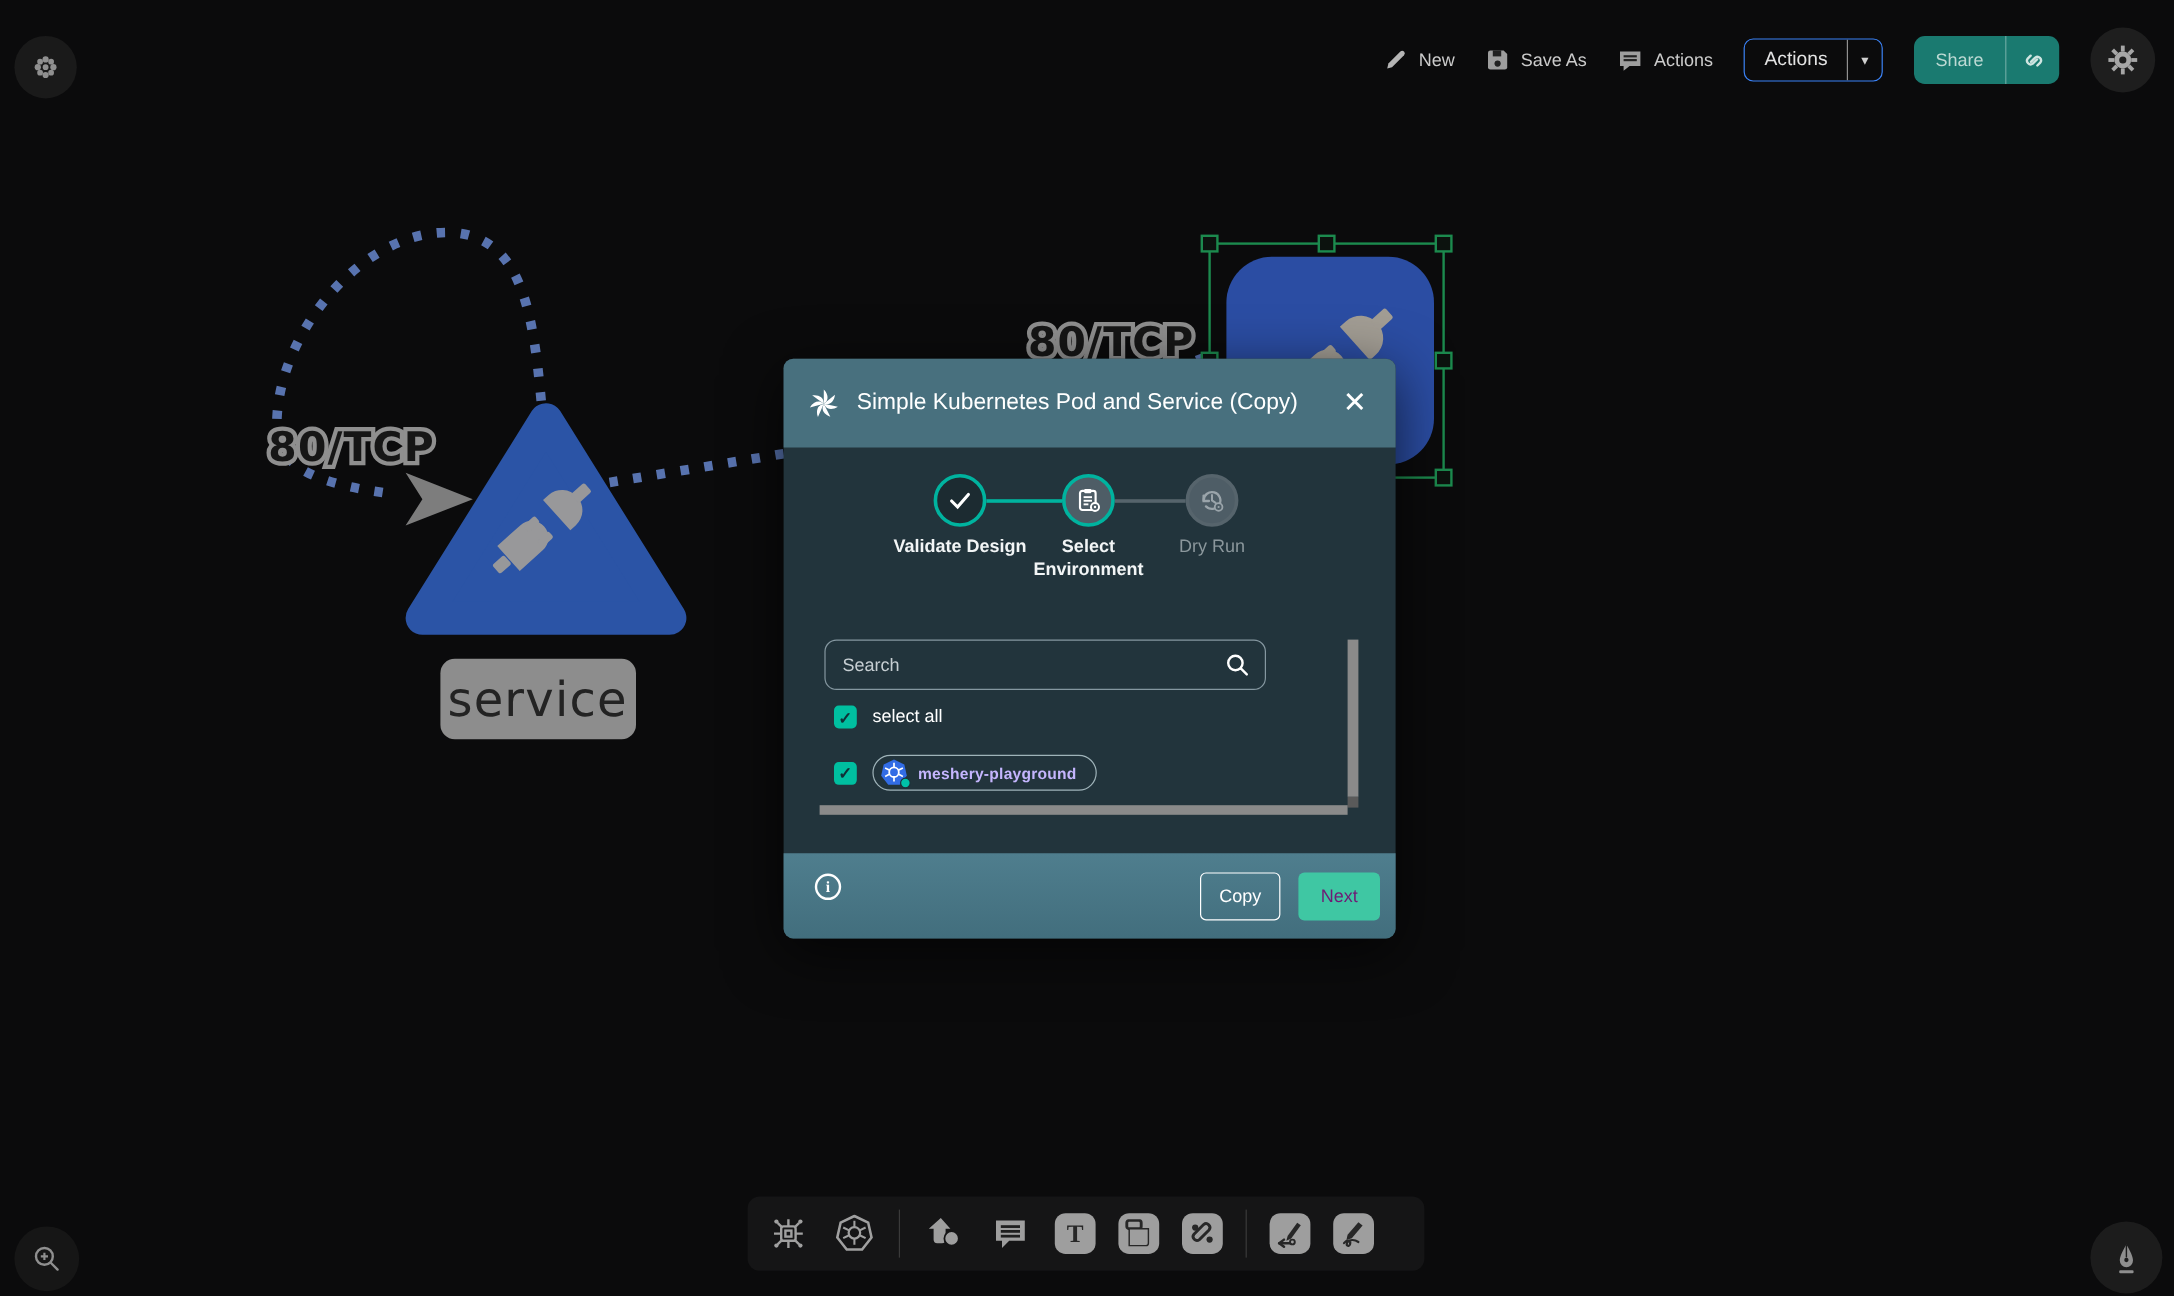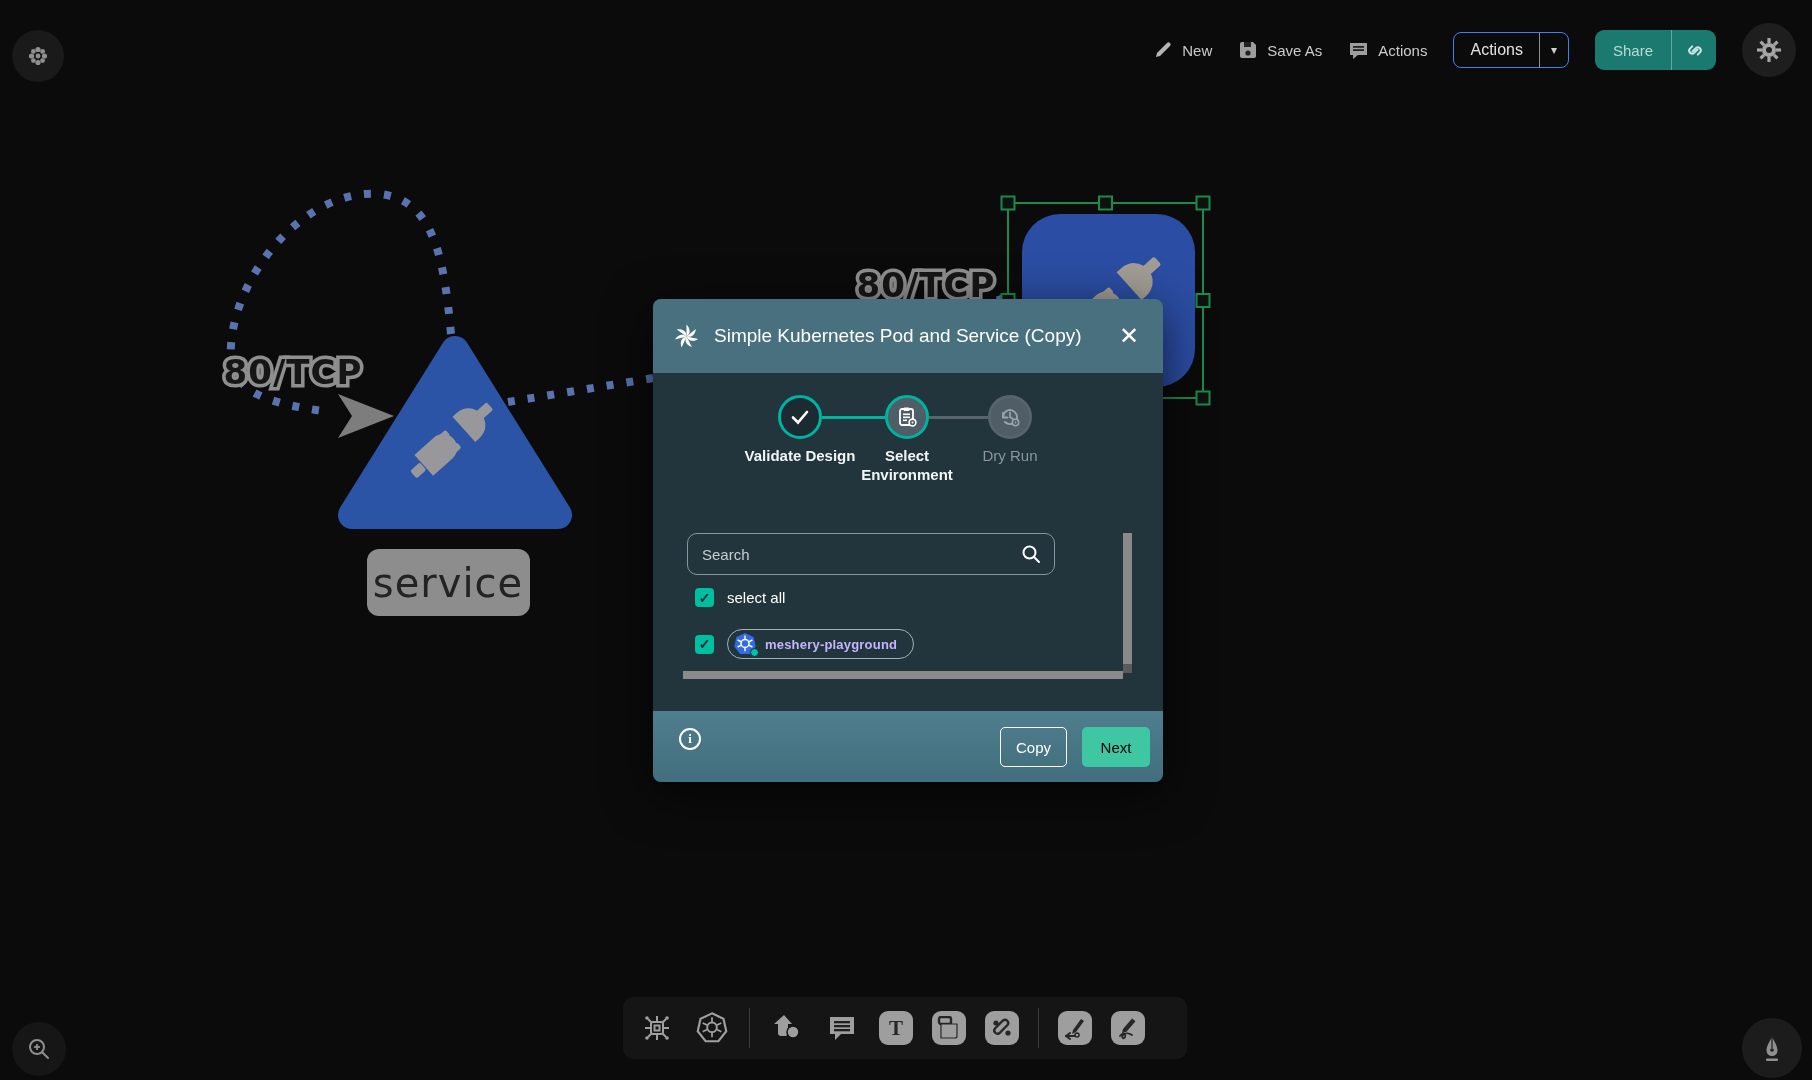--- a/index.html
+++ b/index.html
@@ -95,21 +95,21 @@
   #modal-footer { left:0; top:412px; width:510px; height:71px; border-radius:0 0 8px 8px;
                   background:linear-gradient(180deg,#4f7e8e 0%,#426e7d 100%); }
   #info-btn { position:absolute; left:26px; top:17px; width:22px; height:22px; border-radius:50%;
               border:2px solid #ffffff; color:#ffffff; font-size:13px; font-weight:bold;
               display:flex; align-items:center; justify-content:center;
               font-family:"Liberation Serif",serif; }
   #back-btn { position:absolute; left:347px; top:16px; width:67px; height:40px; background:transparent;
               border:1px solid #ffffff; border-radius:5px; color:#ffffff; font-size:15px;
               display:flex; align-items:center; justify-content:center; cursor:pointer; }
   #next-btn { position:absolute; left:429px; top:16px; width:68px; height:40px; background:#3fc7a3;
-              border:none; border-radius:5px; color:#000000; font-size:15px;
+              border:none; border-radius:5px; color:#701a75; font-size:15px;
               display:flex; align-items:center; justify-content:center; cursor:pointer; }
 </style>
 </head>
 <body>
 
 <svg id="canvas-svg" width="1812" height="1080" viewBox="0 0 1812 1080">
 
   <path d="M 451,334 C 444,258 434,200 380,194 C 306,188 236,272 231,345 C 228,386 252,402 330,412" fill="none" stroke="#5d79b8" stroke-width="8" stroke-dasharray="7 13" opacity="0.95"></path>
 
   <path d="M 508,402 C 690,372 900,340 1014,294" fill="none" stroke="#5d79b8" stroke-width="8" stroke-dasharray="7 13" opacity="0.95"></path>

